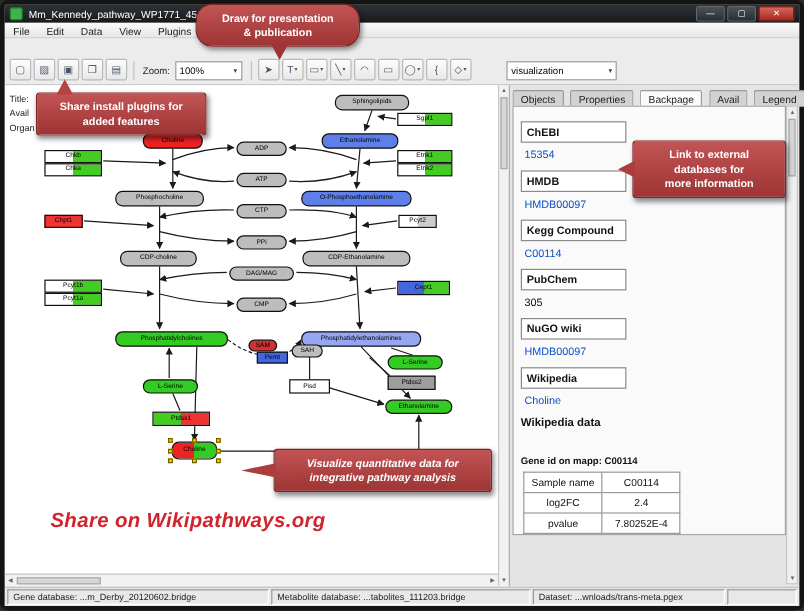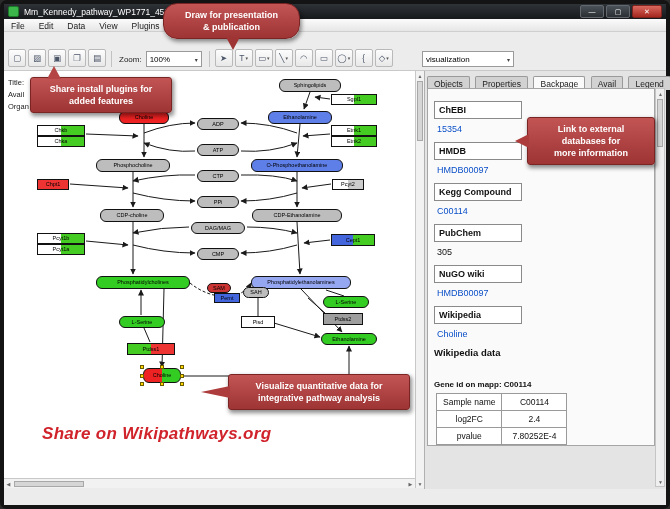--- a/index.html
+++ b/index.html
@@ -70,21 +70,21 @@
   .left-info div{font-size:7.5px;color:#222;width:25px;overflow:hidden;white-space:nowrap;margin-bottom:3px;}
   
   .callout{position:absolute;background:linear-gradient(180deg,#c25454,#9e3434);border:1px solid #7a2424;color:#fff;font-weight:bold;font-size:9px;line-height:1.35;text-align:center;padding:5px 6px;border-radius:3px;box-shadow:1.5px 2.5px 4px rgba(0,0,0,.45);white-space:pre-line;z-index:60;box-sizing:border-box;}
   .callout:after{content:"";position:absolute;width:0;height:0;}
   .c1{left:159px;top:-1px;width:137px;border-radius:14px;}
   .c1:after{left:62px;bottom:-12px;border-left:7px solid transparent;border-right:7px solid transparent;border-top:13px solid #9e3434;}
   .c2{left:26px;top:73px;width:142px;}
   .c2:after{left:16px;top:-12px;border-left:7px solid transparent;border-right:7px solid transparent;border-bottom:13px solid #b54444;}
   .c3{left:523px;top:113px;width:128px;}
   .c3:after{left:-13px;top:16px;border-top:7px solid transparent;border-bottom:7px solid transparent;border-right:14px solid #ad3c3c;}
-  .c4{left:224px;top:370px;width:182px;}
+  .c4{left:224px;top:370px;width:182px;font-style:italic;}
   .c4:after{left:-28px;top:11px;border-top:6px solid transparent;border-bottom:6px solid transparent;border-right:29px solid #ad3c3c;}
   .share-text{position:absolute;left:38px;top:420px;font-size:17px;font-weight:bold;font-style:italic;color:#d0232b;z-index:55;letter-spacing:.3px;}
 </style>
 </head>
 <body>
 
 <div class="frame">
   <div class="win">
 
     <div class="titlebar">
@@ -331,20 +331,26 @@
           </table>
         </div>
         <div class="pscroll">
           <span class="sarrow">▲</span>
           <span class="sthumb v"></span>
           <span class="sarrow bottom">▼</span>
         </div>
       </div>
     </div>
 
+    <div class="statusbar">
+      <span class="sseg s1">Gene database: ...m_Derby_20120602.bridge</span>
+      <span class="sseg s2">Metabolite database: ...tabolites_111203.bridge</span>
+      <span class="sseg s3">Dataset: ...wnloads/trans-meta.pgex</span>
+      <span class="sseg fill"></span>
+    </div>
 
     <div class="left-info">
       <div>Title:</div>
       <div>Avail</div>
       <div>Organ</div>
     </div>
 
     <div class="callout c1">Draw for presentation
 &amp; publication</div>
     <div class="callout c2">Share install plugins for

